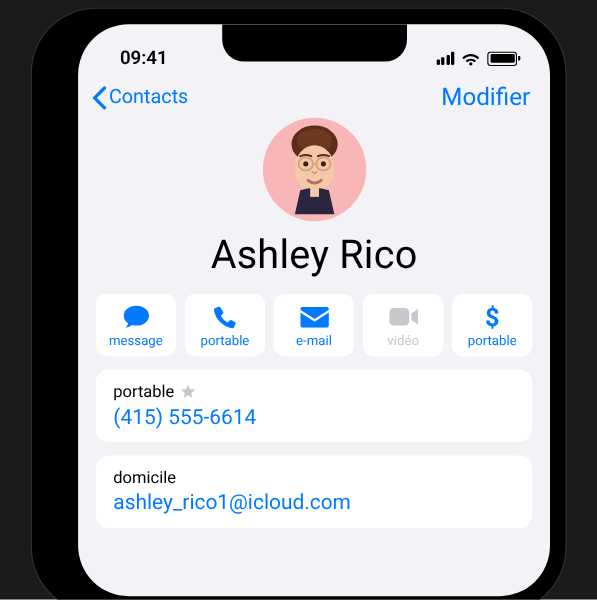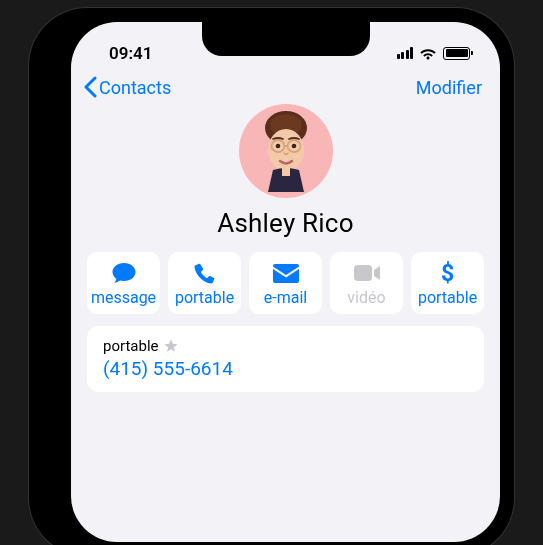--- a/index.html
+++ b/index.html
@@ -105,40 +105,40 @@
     .nav-back {
       display: flex;
       align-items: center;
       color: #007aff;
       font-size: 18px;
       gap: 2px;
     }
     .nav-back svg { display: block; }
     .nav-edit {
       color: #007aff;
-      font-size: 18px;
+      font-size: 22px;
     }
     .avatar-container {
       display: flex;
       justify-content: center;
       margin-top: 2px;
     }
     .avatar {
       width: 94px;
       height: 94px;
       border-radius: 50%;
       background: #f9b6b6;
       display: flex;
       align-items: center;
       justify-content: center;
       overflow: hidden;
     }
     .contact-name {
       text-align: center;
-      font-size: 26px;
+      font-size: 36px;
       font-weight: 400;
       color: #000;
       margin-top: 10px;
       letter-spacing: 0.2px;
     }
     .action-row {
       display: flex;
       gap: 8px;
       padding: 14px 16px 12px 16px;
     }
@@ -153,21 +153,21 @@
       padding: 9px 2px 7px 2px;
       gap: 3px;
     }
     .action-btn .icon {
       height: 24px;
       display: flex;
       align-items: center;
       justify-content: center;
     }
     .action-btn .label {
-      font-size: 16px;
+      font-size: 12px;
       color: #007aff;
     }
     .action-btn.disabled .label { color: #c7c7cc; }
     .action-btn.disabled svg { fill: #c7c7cc; }
     .dollar {
       font-size: 23px;
       font-weight: 700;
       color: #007aff;
       line-height: 1;
     }
@@ -300,15 +300,21 @@
         <span class="info-label">portable</span>
         <span class="star-icon">
           <svg width="14" height="14" viewBox="0 0 14 14">
               <path d="M7 0.5 L8.8 4.8 L13.5 5.2 L9.9 8.2 L11 12.8 L7 10.3 L3 12.8 L4.1 8.2 L0.5 5.2 L5.2 4.8 Z" fill="#c7c7cc"></path>
             </svg>
         </span>
       </div>
       <div class="info-value">(415) 555-6614</div>
     </div>
 
+    <div class="info-card">
+      <div class="info-label-row">
+        <span class="info-label">domicile</span>
+      </div>
+      <div class="info-value">ashley_rico1@icloud.com</div>
+    </div>
 
   </div>
 </div>
 
 </body></html>

